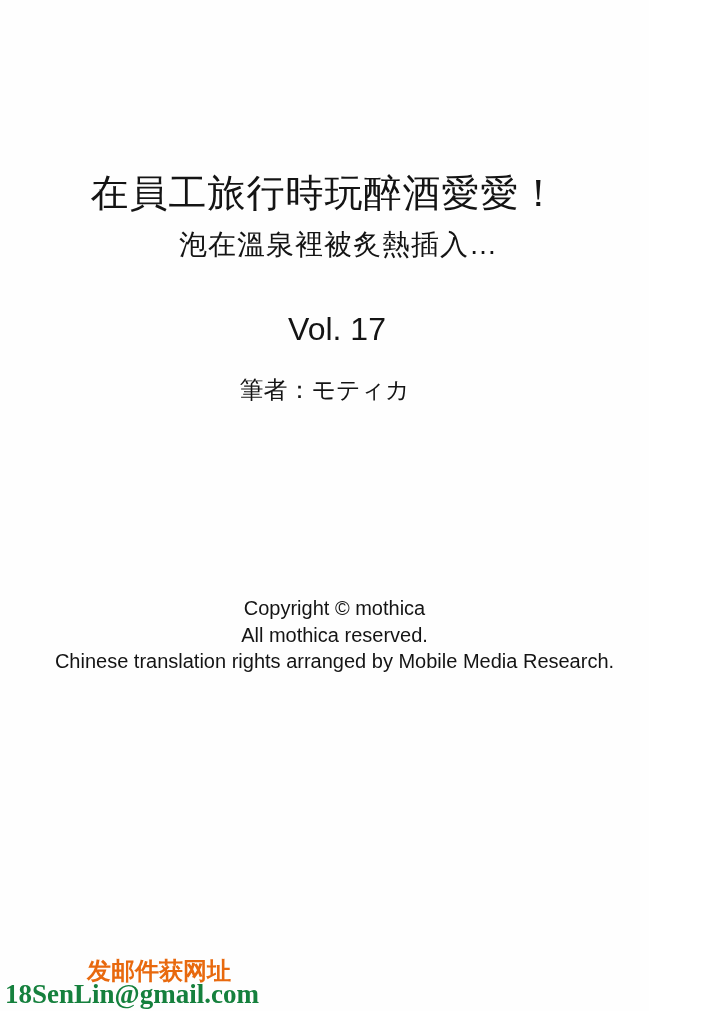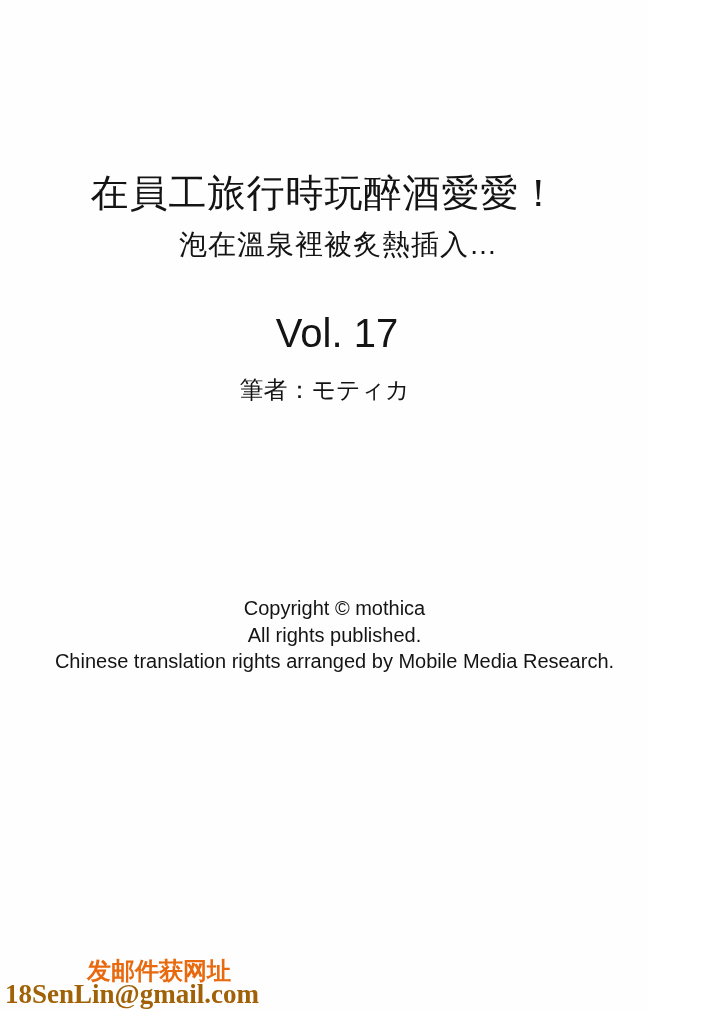--- a/index.html
+++ b/index.html
@@ -32,21 +32,21 @@
   }
   .subtitle {
     top: 226px;
     font-size: 28px;
     font-weight: 400;
     letter-spacing: 1px;
     padding-left: 28px;
   }
   .volume {
     top: 311px;
-    font-size: 40px;
+    font-size: 32px;
     font-weight: 400;
     margin-left: 25px;
   }
   .author {
     top: 374px;
     font-size: 24px;
     font-weight: 400;
   }
   .copyright {
     top: 595px;
@@ -82,21 +82,21 @@
   <h1 class="centered title">在員工旅行時玩醉酒愛愛！</h1>
 
   <div class="centered subtitle">泡在溫泉裡被炙熱插入…</div>
 
   <div class="centered volume">Vol. 17</div>
 
   <div class="centered author">筆者：モティカ</div>
 
   <div class="centered copyright">
     <div>Copyright © mothica</div>
-    <div>All rights published.</div>
+    <div>All mothica reserved.</div>
     <div>Chinese translation rights arranged by Mobile Media Research.</div>
   </div>
 
   <div class="wm wm-note" style="color: rgb(232, 105, 14); text-align: right;">发邮件获网址</div>
 
-  <div class="wm wm-email" style="color: #a16207;">18SenLin@gmail.com</div>
+  <div class="wm wm-email" style="color: #15803d;">18SenLin@gmail.com</div>
 
 </div>
 
 </body></html>

